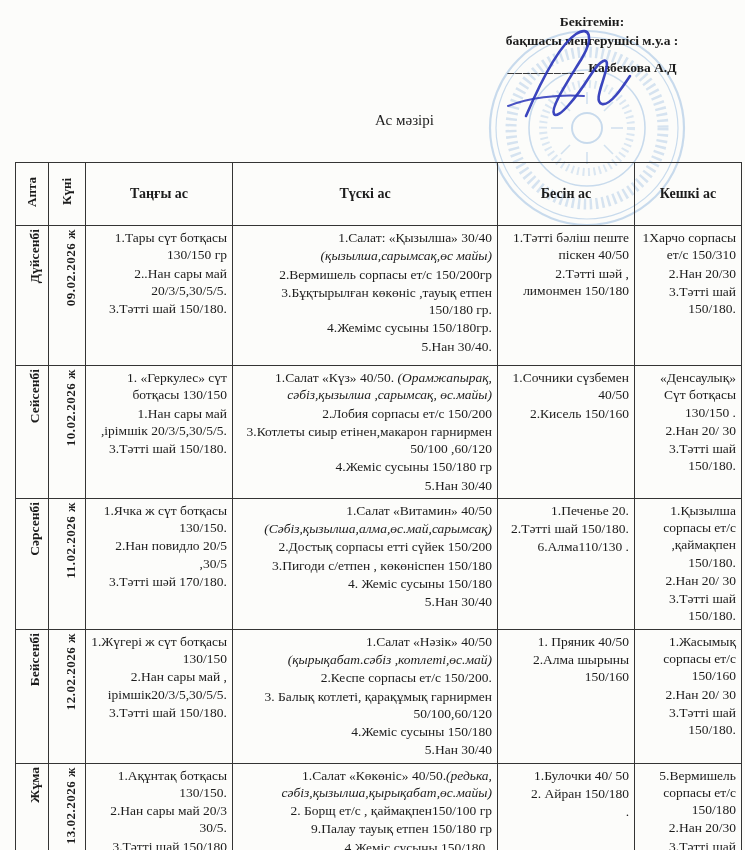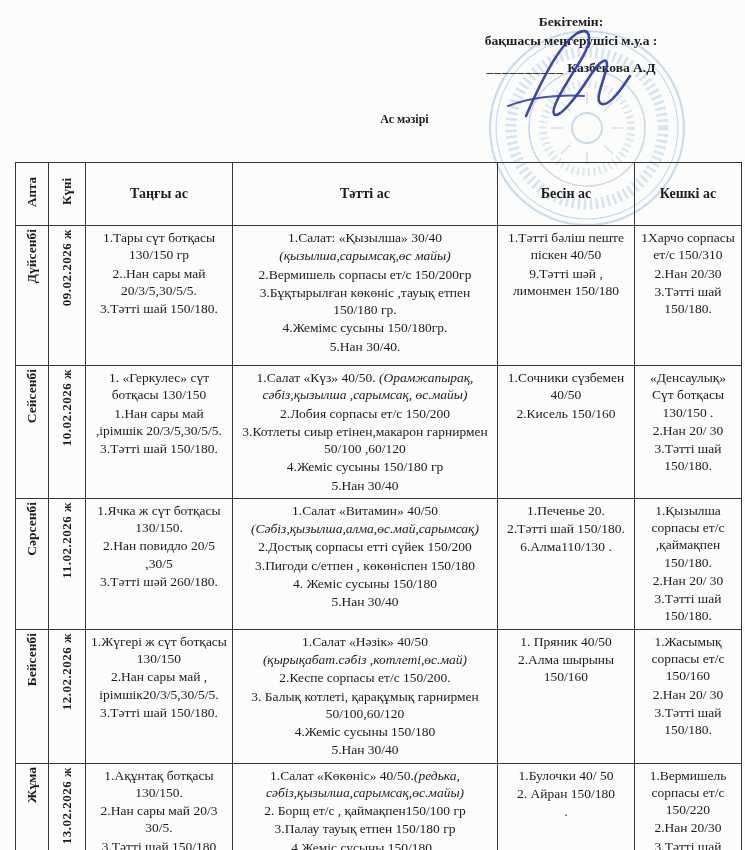--- a/index.html
+++ b/index.html
@@ -7,44 +7,44 @@
     width:745px;height:850px;overflow:hidden;position:relative;
     background:#fcfcfa;
     font-family:"Liberation Serif","DejaVu Serif",serif;
     color:#1c1c1c;
   }
   :root{ --stamp-blue:#9fc0e2; --sig-blue:#2a35b8; }
 
   
   .stamp{position:absolute;left:486px;top:22px;z-index:1;pointer-events:none;}
   .approval{
-    position:absolute;top:12px;right:24px;width:300px;z-index:2;
+    position:absolute;top:12px;right:3px;width:300px;z-index:2;
     text-align:center;font-weight:bold;font-size:13.5px;line-height:19px;
   }
   .approval .sig-row{white-space:nowrap;margin-top:8px;}
   .approval .uline{letter-spacing:1px;}
   .signature{position:absolute;left:498px;top:28px;z-index:3;pointer-events:none;}
 
   .doc-title{
     position:absolute;top:112px;left:0;width:100%;
     text-align:center;padding-left:64px;box-sizing:border-box;
-    font-weight:bold;font-size:12px;z-index:2;
+    font-weight:normal;font-size:15px;z-index:2;
   }
 
   
   table.menu{
     position:absolute;left:15px;top:162px;z-index:2;
     border-collapse:collapse;table-layout:fixed;width:726px;
     background:transparent;
   }
   table.menu th,table.menu td{
     border:1.6px solid #343434;
     padding:3px 5px;
     font-size:13.5px;line-height:1.28;
-    vertical-align:top;text-align:center;
+    vertical-align:top;text-align:right;
     overflow:hidden;
   }
   table.menu thead th{
     font-weight:bold;text-align:center;vertical-align:middle;
     font-size:14px;height:56px;
   }
   td.rot, th.rot{text-align:center;vertical-align:middle;}
   .vcell{
     display:inline-block;
     writing-mode:vertical-rl;transform:rotate(180deg);
@@ -106,21 +106,21 @@
       <col style="width:147px">
     <col style="width:265px">
       <col style="width:137px">
       <col style="width:107px">
   </colgroup>
   <thead>
     <tr id="head-row">
         <th class="rot"><span class="vcell">Апта</span></th>
         <th class="rot"><span class="vcell">Күні</span></th>
         <th>Таңғы  ас</th>
-        <th>Тәтті  ас</th>
+        <th>Түскі  ас</th>
         <th>Бесін  ас</th>
         <th>Кешкі  ас</th>
       </tr>
   </thead>
   <tbody id="menu-body">
       <tr style="height: 140px;">
         <td class="rot"><span class="vcell">Дүйсенбі</span></td>
         <td class="rot date-cell"><span class="vcell">09.02.2026 ж</span></td>
         <td>
           <div class="ln">1.Тары  сүт ботқасы 130/150 гр</div>
@@ -130,21 +130,21 @@
         <td>
           <div class="ln">1.Салат: «Қызылша» 30/40</div>
           <div class="ln"><i>(қызылша,сарымсақ,өс майы)</i></div>
           <div class="ln">2.Вермишель  сорпасы  ет/с  150/200гр</div>
           <div class="ln">3.Бұқтырылған көкөніс ,тауық етпен 150/180 гр.</div>
           <div class="ln">4.Жемімс сусыны  150/180гр.</div>
           <div class="ln">5.Нан    30/40.</div>
         </td>
         <td>
           <div class="ln">1.Тәтті  бәліш пеште піскен 40/50</div>
-          <div class="ln">9.Тәтті шәй , лимонмен 150/180</div>
+          <div class="ln">2.Тәтті шәй , лимонмен 150/180</div>
         </td>
         <td>
           <div class="ln">1Харчо сорпасы ет/с 150/310</div>
           <div class="ln">2.Нан 20/30</div>
           <div class="ln">3.Тәтті шай 150/180.</div>
         </td>
       </tr>
       <tr style="height: 123px;">
         <td class="rot"><span class="vcell">Сейсенбі</span></td>
         <td class="rot date-cell"><span class="vcell">10.02.2026 ж</span></td>
@@ -169,21 +169,21 @@
           <div class="ln">2.Нан 20/ 30</div>
           <div class="ln">3.Тәтті шай 150/180.</div>
         </td>
       </tr>
       <tr style="height: 120px;">
         <td class="rot"><span class="vcell">Сәрсенбі</span></td>
         <td class="rot date-cell"><span class="vcell">11.02.2026 ж</span></td>
         <td>
           <div class="ln">1.Ячка ж  сүт ботқасы 130/150.</div>
           <div class="ln">2.Нан повидло  20/5 ,30/5</div>
-          <div class="ln">3.Тәтті шәй 260/180.</div>
+          <div class="ln">3.Тәтті шәй 170/180.</div>
         </td>
         <td>
           <div class="ln">1.Салат  «Витамин» 40/50</div>
           <div class="ln"><i>(Сәбіз,қызылша,алма,өс.май,сарымсақ)</i></div>
           <div class="ln">2.Достық сорпасы  етті сүйек  150/200</div>
           <div class="ln">3.Пигоди с/етпен , көкөніспен 150/180</div>
           <div class="ln">4. Жеміс сусыны   150/180</div>
           <div class="ln">5.Нан   30/40</div>
         </td>
         <td>
@@ -225,30 +225,30 @@
       </tr>
       <tr style="height: 128px;">
         <td class="rot"><span class="vcell">Жұма</span></td>
         <td class="rot date-cell"><span class="vcell">13.02.2026 ж</span></td>
         <td>
           <div class="ln">1.Ақұнтақ   ботқасы 130/150.</div>
           <div class="ln">2.Нан сары май 20/3 30/5.</div>
           <div class="ln">3.Тәтті шай  150/180</div>
         </td>
         <td>
-          <div class="ln">1.Салат «Көкөніс» 40/50.<i>(редька, сәбіз,қызылша,сарымсақ,өс.майы)</i></div>
+          <div class="ln">1.Салат «Көкөніс» 40/50.<i>(редька, сәбіз,қызылша,қырықабат,өс.майы)</i></div>
           <div class="ln">2. Борщ ет/с , қаймақпен150/100 гр</div>
-          <div class="ln">3.Палау тауық етпен  150/180 гр</div>
+          <div class="ln">9.Палау тауық етпен  150/180 гр</div>
           <div class="ln">4.Жеміс сусыны  150/180 .</div>
         </td>
         <td>
           <div class="ln">1.Булочки 40/ 50</div>
           <div class="ln">2. Айран  150/180</div>
           <div class="ln">.</div>
         </td>
         <td>
-          <div class="ln">1.Вермишель сорпасы ет/с 150/220</div>
+          <div class="ln">5.Вермишель сорпасы ет/с 150/180</div>
           <div class="ln">2.Нан 20/30</div>
           <div class="ln">3.Тәтті шай 150/180</div>
         </td>
       </tr>
     </tbody>
 </table>
 
 </body></html>

